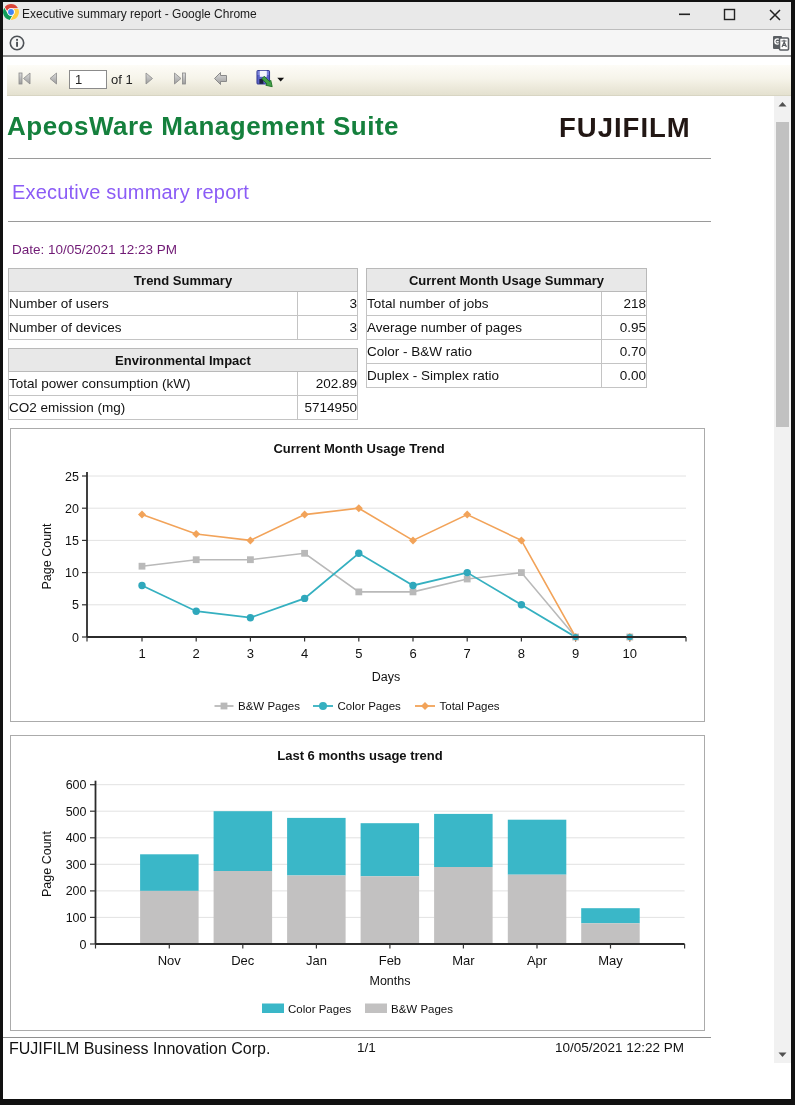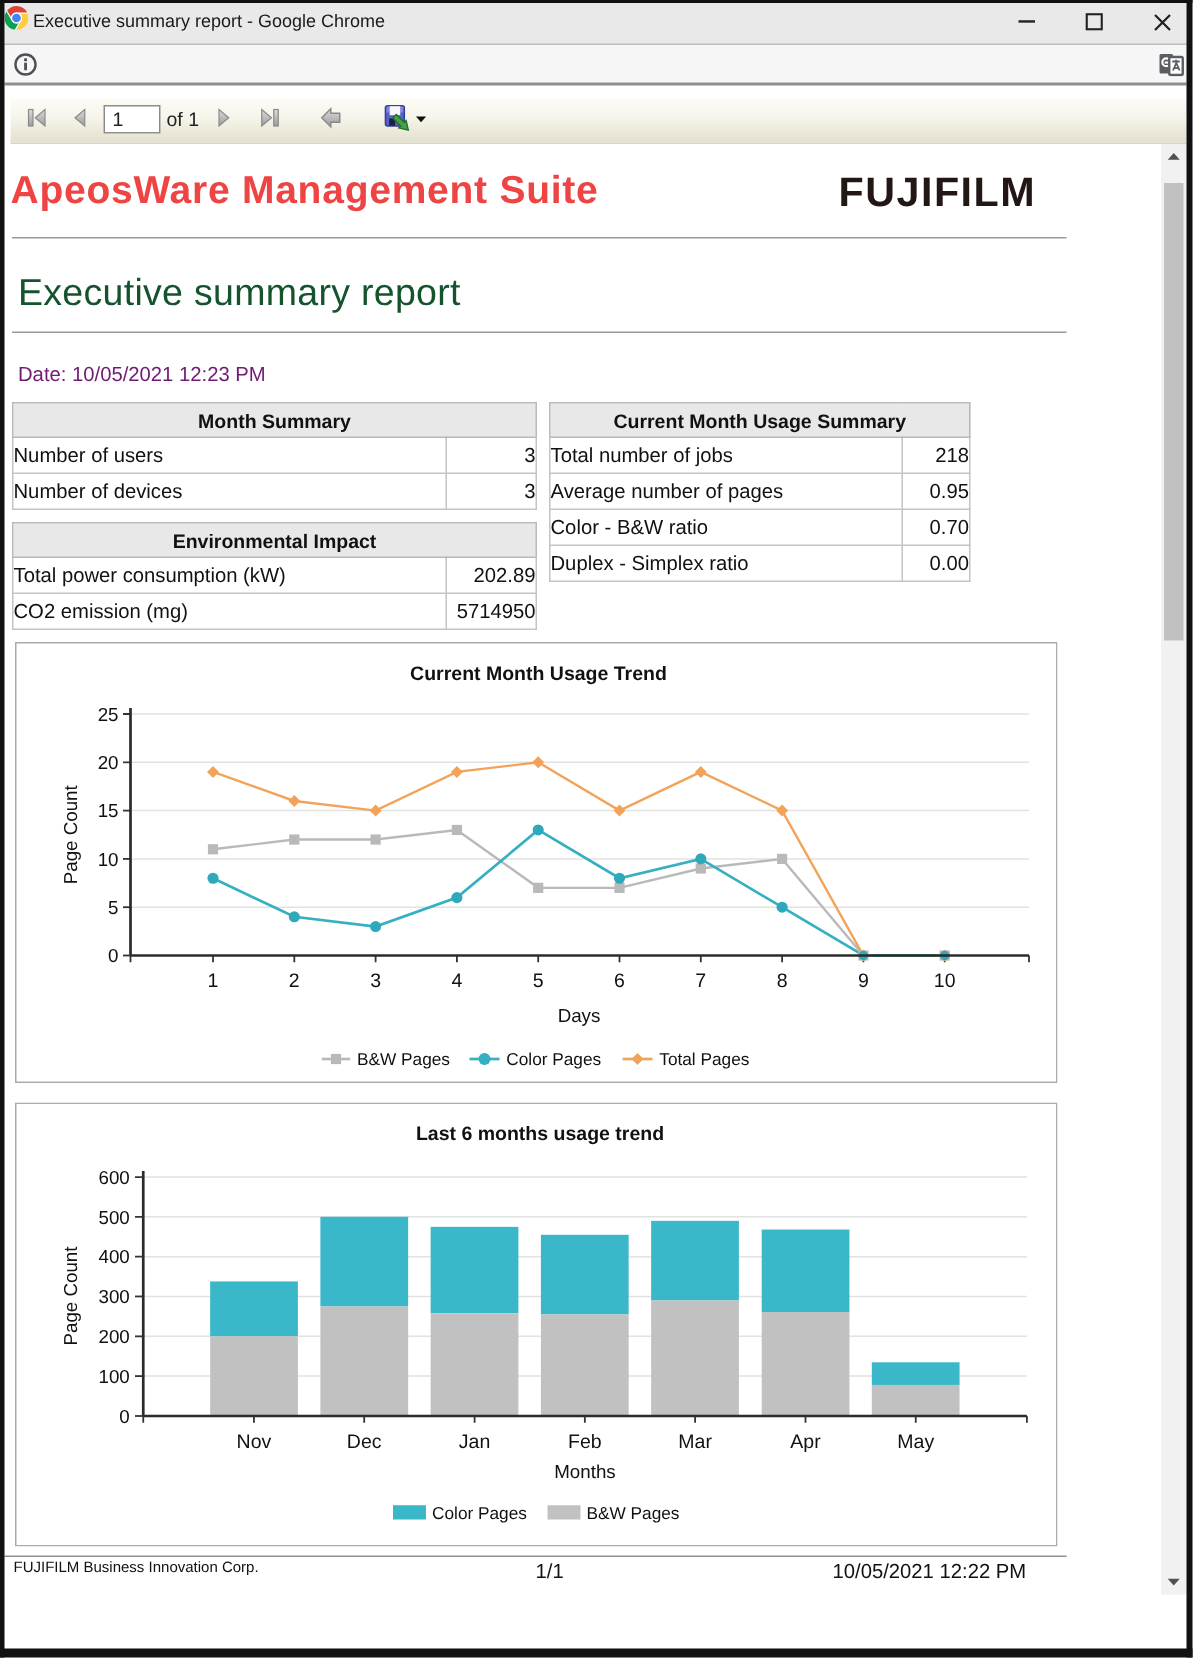--- a/index.html
+++ b/index.html
@@ -20,41 +20,41 @@
 #infobar { left:3px; top:30px; width:788px; height:27px; background:#f6f6f6;
   border-bottom:2px solid #8f8f8f; }
 
 #toolbar { left:7px; top:64px; width:784px; height:32px; border-bottom:1px solid #d8d5c3;
   background:linear-gradient(180deg,#fdfcf7 0%,#f6f4ea 45%,#eeebdd 70%,#e4e1d0 100%);
   border-top:1px solid #fff; }
 #pagebox { left:69px; top:70px; width:38px; height:19px; background:#fff;
   border:1px solid #8b8b8b; font-size:13px; color:#222; padding:1px 0 0 5px; }
 #of1 { left:111px; top:72px; font-size:13px; color:#222; }
 
-#h1 { left:7px; top:111px; font-size:26px; font-weight:bold; color:#ef4444; letter-spacing:0.5px; }
+#h1 { left:7px; top:111px; font-size:26px; font-weight:bold; color:#15803d; letter-spacing:0.5px; }
 #fflogo { left:559px; top:112px; }
 #rule1 { left:8px; top:158px; width:703px; height:1px; background:#9a9a9a; }
-#h2 { left:12px; top:181px; font-size:25px; color:#14532d; letter-spacing:0.2px; }
+#h2 { left:12px; top:181px; font-size:20px; color:#8b5cf6; letter-spacing:0.2px; }
 #rule2 { left:8px; top:221px; width:703px; height:1px; background:#9a9a9a; }
 #date { left:12px; top:242px; font-size:13.5px; color:#701a75; }
 
 table.rep { border-collapse:collapse; font-size:13.5px; color:#111; }
 table.rep th { background:#e8e8e8; font-weight:bold; font-size:13px;
   border:1px solid #b9b9b9; height:23px; text-align:center; }
 table.rep td { border:1px solid #c4c4c4; height:24px; padding:0 0; background:#fff; }
 table.rep td.v { text-align:right; }
 #tblSys { left:8px; top:268px; }
 #tblEnv { left:8px; top:348px; }
 #tblCur { left:366px; top:268px; }
 
 #chart1 { left:10px; top:428px; }
 #chart2 { left:10px; top:735px; }
 
 #footrule { left:3px; top:1037px; width:708px; height:1px; background:#8f8f8f; }
-#foot1 { left:9px; top:1040px; font-size:10px; color:#111; }
+#foot1 { left:9px; top:1040px; font-size:16px; color:#111; }
 #foot2 { left:357px; top:1040px; font-size:13.5px; color:#111; }
 #foot3 { left:555px; top:1040px; width:150px; font-size:13.5px; color:#111; text-align:left; white-space:nowrap; }
 
 #sbar { left:774px; top:96px; width:17px; height:967px; background:#f1f1f1; }
 #sthumb { left:776px; top:122px; width:13px; height:305px; background:#c1c1c1; }
 </style>
 </head>
 <body>
 <div id="stage">
 
@@ -129,21 +129,21 @@
     <text x="0" y="25" font-family="Liberation Sans, sans-serif" font-size="27.5" font-weight="bold" letter-spacing="1.0" fill="#221714">FUJIFILM</text>
   </svg>
   <div class="abs" id="rule1"></div>
   <div class="abs" id="h2">Executive summary report</div>
   <div class="abs" id="rule2"></div>
   <div class="abs" id="date">Date: 10/05/2021 12:23 PM</div>
 
   <table class="rep abs" id="tblSys">
     <tbody>
         <tr>
-          <th colspan="2" style="width:349px">Month Summary</th>
+          <th colspan="2" style="width:349px">Trend Summary</th>
         </tr>
     <tr>
           <td style="width:289px">Number of users</td>
           <td class="v" style="width:60px">3</td>
         </tr>
     <tr>
           <td>Number of devices</td>
           <td class="v">3</td>
         </tr>
   </tbody>

